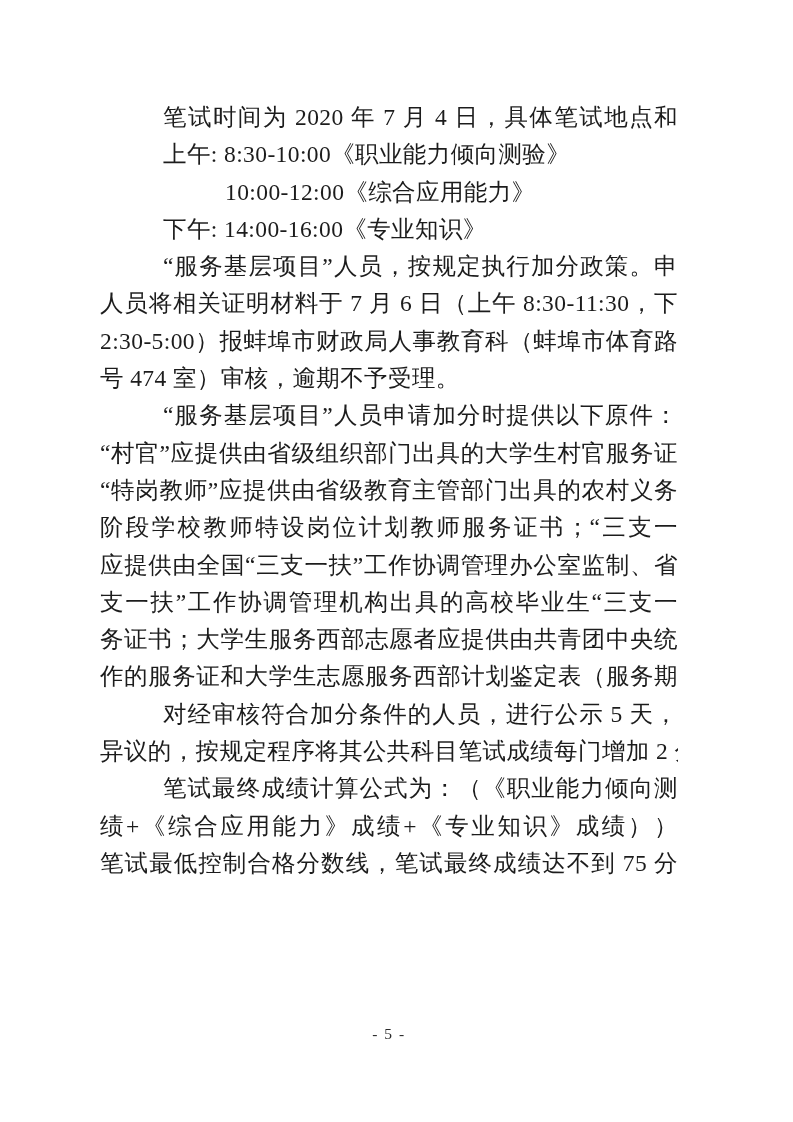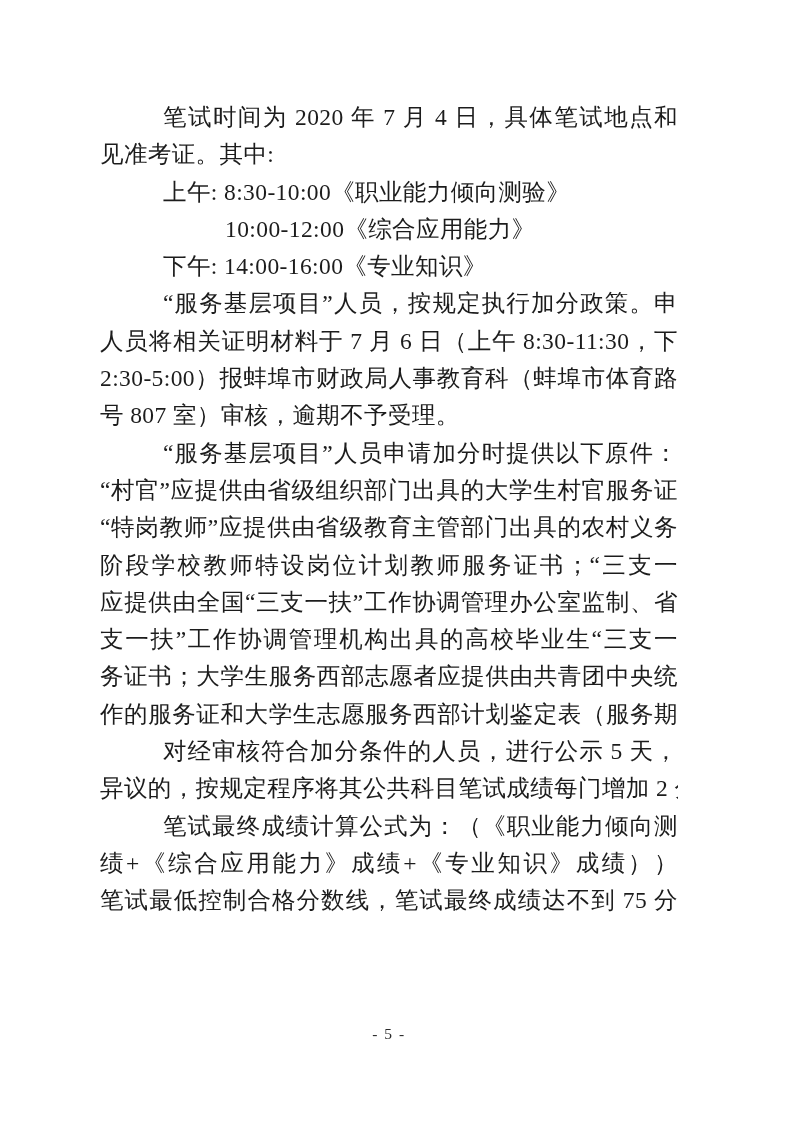--- a/index.html
+++ b/index.html
@@ -51,32 +51,31 @@
     color: #2a2a2a;
   }
 </style>
 </head>
 <body>
 
 <div class="page" style="background: rgb(255, 255, 255);">
   <div class="text-block" id="doc-body" style="color: rgb(28, 28, 28);">
       <div class="paragraph">
         <div class="line indent-first align-justify">笔试时间为 2020 年 7 月 4 日，具体笔试地点和要求详</div>
-        <div class="line indent-none align-left">见准考证。其中:</div>
       </div>
       <div class="paragraph">
         <div class="line indent-first align-left">上午: 8:30-10:00《职业能力倾向测验》</div>
         <div class="line indent-hanging align-left">10:00-12:00《综合应用能力》</div>
         <div class="line indent-first align-left">下午: 14:00-16:00《专业知识》</div>
       </div>
       <div class="paragraph">
         <div class="line indent-first align-justify">“服务基层项目”人员，按规定执行加分政策。申请加分</div>
         <div class="line indent-none align-justify">人员将相关证明材料于 7 月 6 日（上午 8:30-11:30，下午</div>
         <div class="line indent-none align-justify">2:30-5:00）报蚌埠市财政局人事教育科（蚌埠市体育路 58</div>
-        <div class="line indent-none align-left">号 807 室）审核，逾期不予受理。</div>
+        <div class="line indent-none align-left">号 474 室）审核，逾期不予受理。</div>
       </div>
       <div class="paragraph">
         <div class="line indent-first align-justify">“服务基层项目”人员申请加分时提供以下原件：大学生</div>
         <div class="line indent-none align-justify">“村官”应提供由省级组织部门出具的大学生村官服务证书；</div>
         <div class="line indent-none align-justify">“特岗教师”应提供由省级教育主管部门出具的农村义务教育</div>
         <div class="line indent-none align-justify">阶段学校教师特设岗位计划教师服务证书；“三支一扶”人员</div>
         <div class="line indent-none align-justify">应提供由全国“三支一扶”工作协调管理办公室监制、省级“三</div>
         <div class="line indent-none align-justify">支一扶”工作协调管理机构出具的高校毕业生“三支一扶”服</div>
         <div class="line indent-none align-justify">务证书；大学生服务西部志愿者应提供由共青团中央统一制</div>
         <div class="line indent-none align-justify">作的服务证和大学生志愿服务西部计划鉴定表（服务期须满</div>

